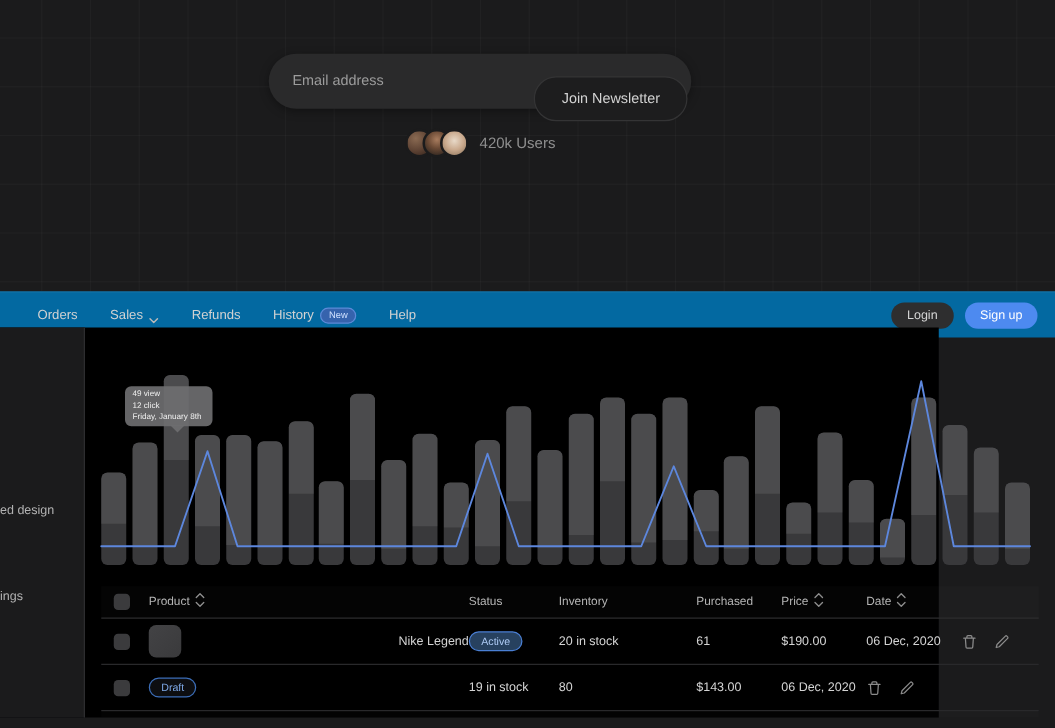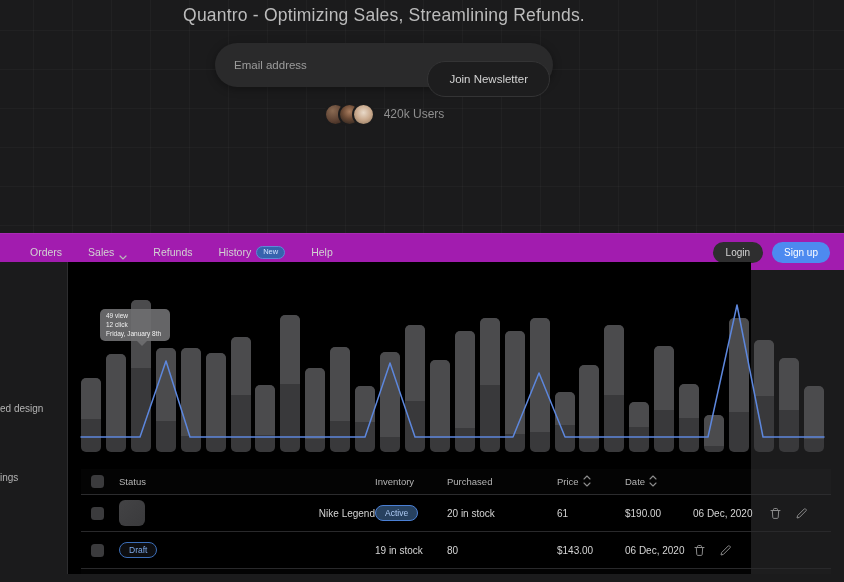--- a/index.html
+++ b/index.html
@@ -52,21 +52,21 @@
   }
   .avatar + .avatar { margin-left:-9px; }
   .avatar.a1 { background:radial-gradient(circle at 35% 30%, #8a6a52 0%, #5d4233 55%, #2e2019 100%); }
   .avatar.a2 { background:radial-gradient(circle at 50% 35%, #a87c5e 0%, #6b4a35 45%, #1f1c1a 100%); }
   .avatar.a3 { background:radial-gradient(circle at 50% 40%, #e8d9c8 0%, #c9a98d 45%, #8f7providers 100%); background:radial-gradient(circle at 50% 40%, #e8d9c8 0%, #c9a98d 50%, #877057 100%); }
   .users-label { font-size:12px; color:#8f8f8f; }
 
   
   .nav {
     position:absolute; left:0; top:233px; width:844px; height:37px;
-    background:#a21caf; border-top:1px solid rgba(255,255,255,0.07);
+    background:#0369a1; border-top:1px solid rgba(255,255,255,0.07);
     display:flex; align-items:center; padding:0 14px 0 30px;
   }
   .nav-items { display:flex; align-items:center; gap:26px; }
   .nav-item {
     font-size:10.5px; color:#d2d2d2; cursor:pointer;
     display:flex; align-items:center; gap:5px; white-space:nowrap;
   }
   .chev { width:8px; height:5px; display:inline-block; }
   .new-badge {
     font-size:7.5px; color:#cfe0ff; background:#3663ad;
@@ -152,21 +152,20 @@
   .actions { display:flex; align-items:center; gap:13px; }
   .icon-btn { width:13px; height:13px; cursor:pointer; }
   .icon-btn svg { display:block; }
   .sort-icon { width:8px; height:12px; }
   .t-partial { height:5px; background:rgba(255,255,255,0.01); }
 </style>
 </head>
 <body>
 
 <div class="hero">
-  <div class="hero-title">Quantro - Optimizing Sales, Streamlining Refunds.</div>
 
   <div class="email-pill">
     <input class="email-input" type="text" placeholder="Email address" style="">
     <button class="join-btn">Join Newsletter</button>
   </div>
 
   <div class="users-row">
     <div class="avatar-stack">
       <div class="avatar a1"></div>
       <div class="avatar a2"></div>
@@ -312,20 +311,27 @@
         <div>49 view</div>
         <div>12 click</div>
         <div>Friday, January 8th</div>
       </div>
     </div>
 
     <div class="table">
       <div class="t-row t-head" id="table-head">
           <div>
             <div class="cb"></div>
+          </div>
+          <div class="cell">
+            <span>Product</span>
+            <span><svg class="sort-icon" width="8" height="12" viewBox="0 0 8 12">
+                <path d="M1 4L4 1l3 3" fill="none" stroke="#8d8d8d" stroke-width="1.1" stroke-linecap="round" stroke-linejoin="round"></path>
+                <path d="M1 8l3 3 3-3" fill="none" stroke="#8d8d8d" stroke-width="1.1" stroke-linecap="round" stroke-linejoin="round"></path>
+              </svg></span>
           </div>
           <div class="cell">
             <span>Status</span>
           </div>
           <div class="cell">
             <span>Inventory</span>
           </div>
           <div class="cell">
             <span>Purchased</span>
           </div>

